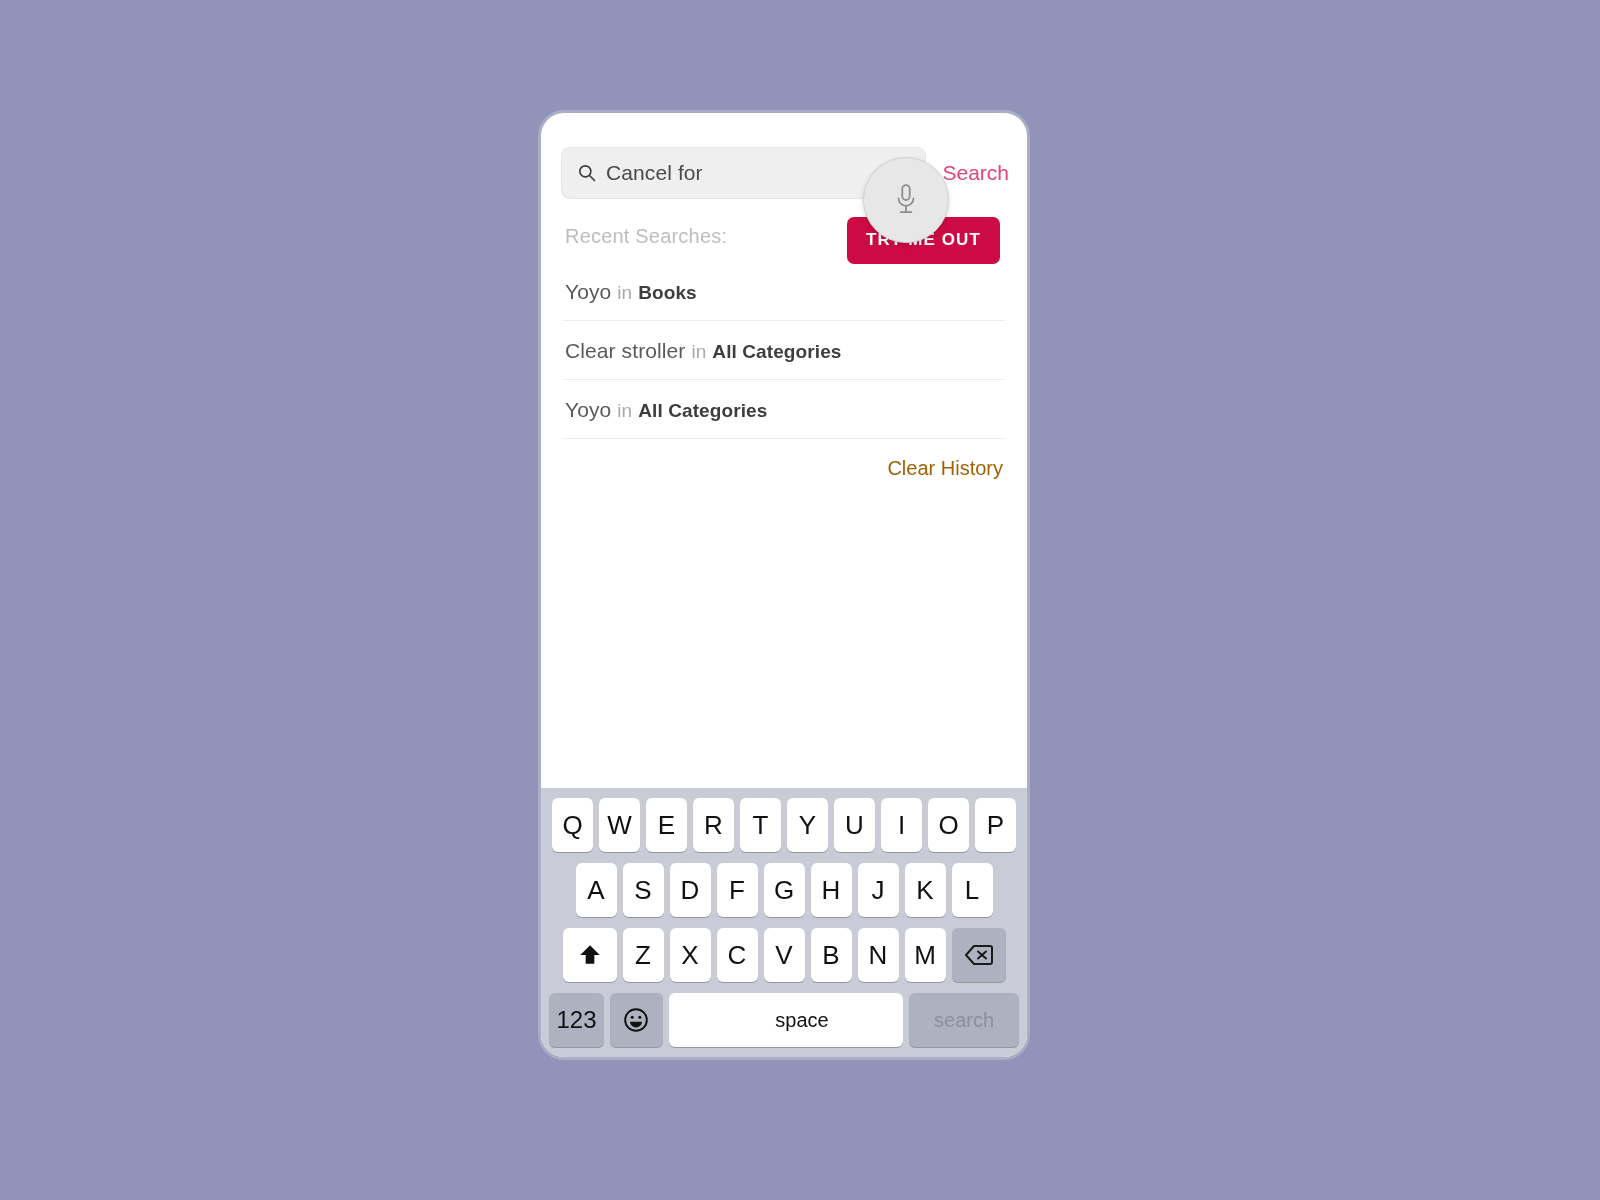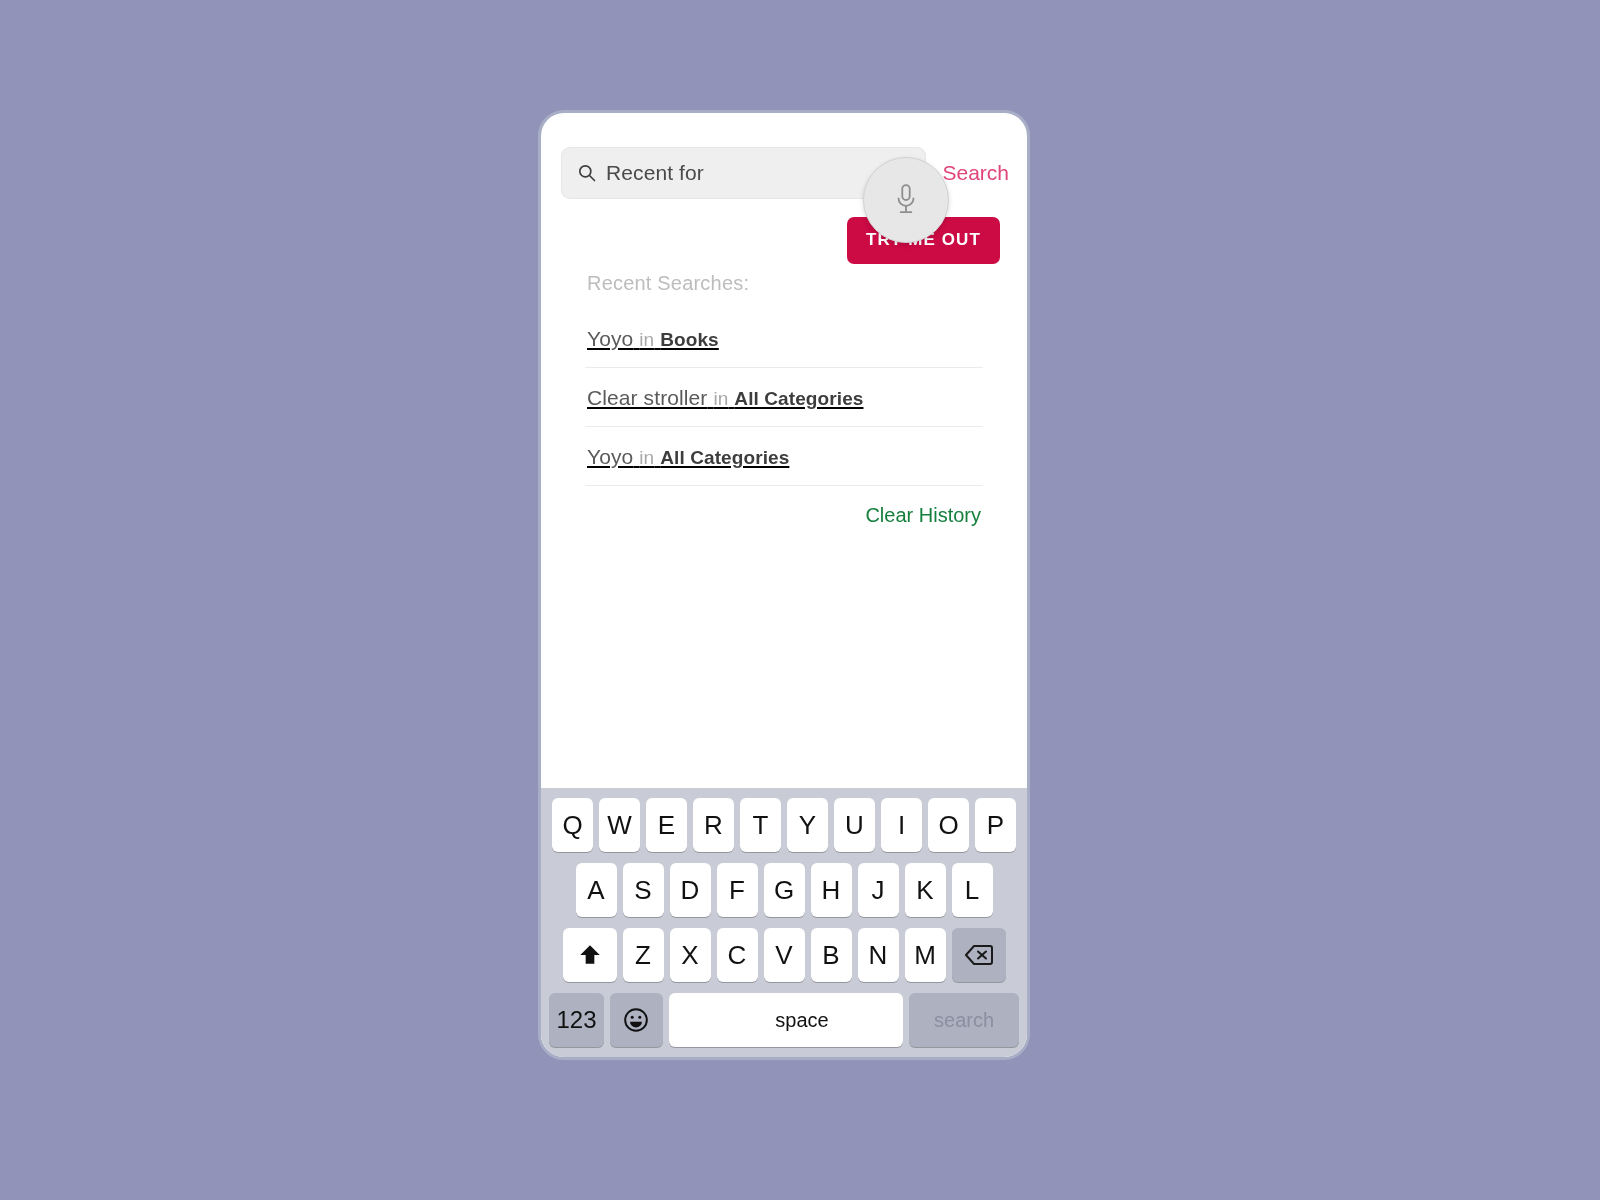--- a/index.html
+++ b/index.html
@@ -95,43 +95,43 @@
   .tip-arrow {
     position: absolute;
     top: -9px; left: 54px;
     width: 0; height: 0;
     border-left: 11px solid transparent;
     border-right: 11px solid transparent;
     border-bottom: 10px solid #cc0a44;
   }
 
   
-  .content { flex: 1; padding: 0 44px; position: relative; margin-top: 47px; }
+  .content { flex: 1; padding: 0 22px; position: relative; }
   .recent-label {
     font-size: 20px;
     color: #bdbdbd;
     padding: 26px 0 14px 2px;
     letter-spacing: .2px;
   }
-  .slist { list-style: none; text-decoration: underline; }
+  .slist { list-style: none; }
   .sitem {
     padding: 18px 2px 16px;
     border-bottom: 1px solid #ebebeb;
     font-size: 21px;
     color: #5a5a5a;
     letter-spacing: .1px;
     cursor: pointer;
     white-space: nowrap;
   }
   .sitem .in { color: #a9a9a9; font-size: 19px; }
   .sitem .cat { color: #3d3d3d; font-weight: bold; font-size: 19px; }
   .clear-row { text-align: right; padding: 18px 2px 0 0; }
   .clear-link {
     font-size: 20px;
-    color: #15803d;
+    color: #a16207;
     cursor: pointer;
   }
 
   
   .keyboard {
     flex: none;
     background: #c9ccd6;
     padding: 10px 5px 6px;
   }
   .krow { display: flex; justify-content: center; margin-bottom: 11px; }
@@ -167,21 +167,21 @@
 <div class="stage">
 
   <div class="phone">
 
     <div class="searchrow">
       <div class="searchfield">
         <svg class="mag" viewBox="0 0 24 24">
           <circle cx="10" cy="10" r="6.6" fill="none" stroke="#3d3d3d" stroke-width="2"></circle>
           <line x1="15" y1="15" x2="21" y2="21" stroke="#3d3d3d" stroke-width="2" stroke-linecap="round"></line>
         </svg>
-        <span class="placeholder">Recent for</span>
+        <span class="placeholder">Cancel for</span>
       </div>
       <span class="cancel">Search</span>
 
       <div class="spot">
         <svg class="mic" viewBox="0 0 24 32">
           <rect x="8.5" y="2" width="7" height="14" rx="3.5" fill="none" stroke="#8e8e8e" stroke-width="1.7"></rect>
           <path d="M5 14.5a7 7 0 0 0 14 0" fill="none" stroke="#8e8e8e" stroke-width="1.7" stroke-linecap="round"></path>
           <line x1="12" y1="21.5" x2="12" y2="27" stroke="#8e8e8e" stroke-width="1.7" stroke-linecap="round"></line>
           <line x1="7" y1="27.5" x2="17" y2="27.5" stroke="#8e8e8e" stroke-width="1.7" stroke-linecap="round"></line>
         </svg>

